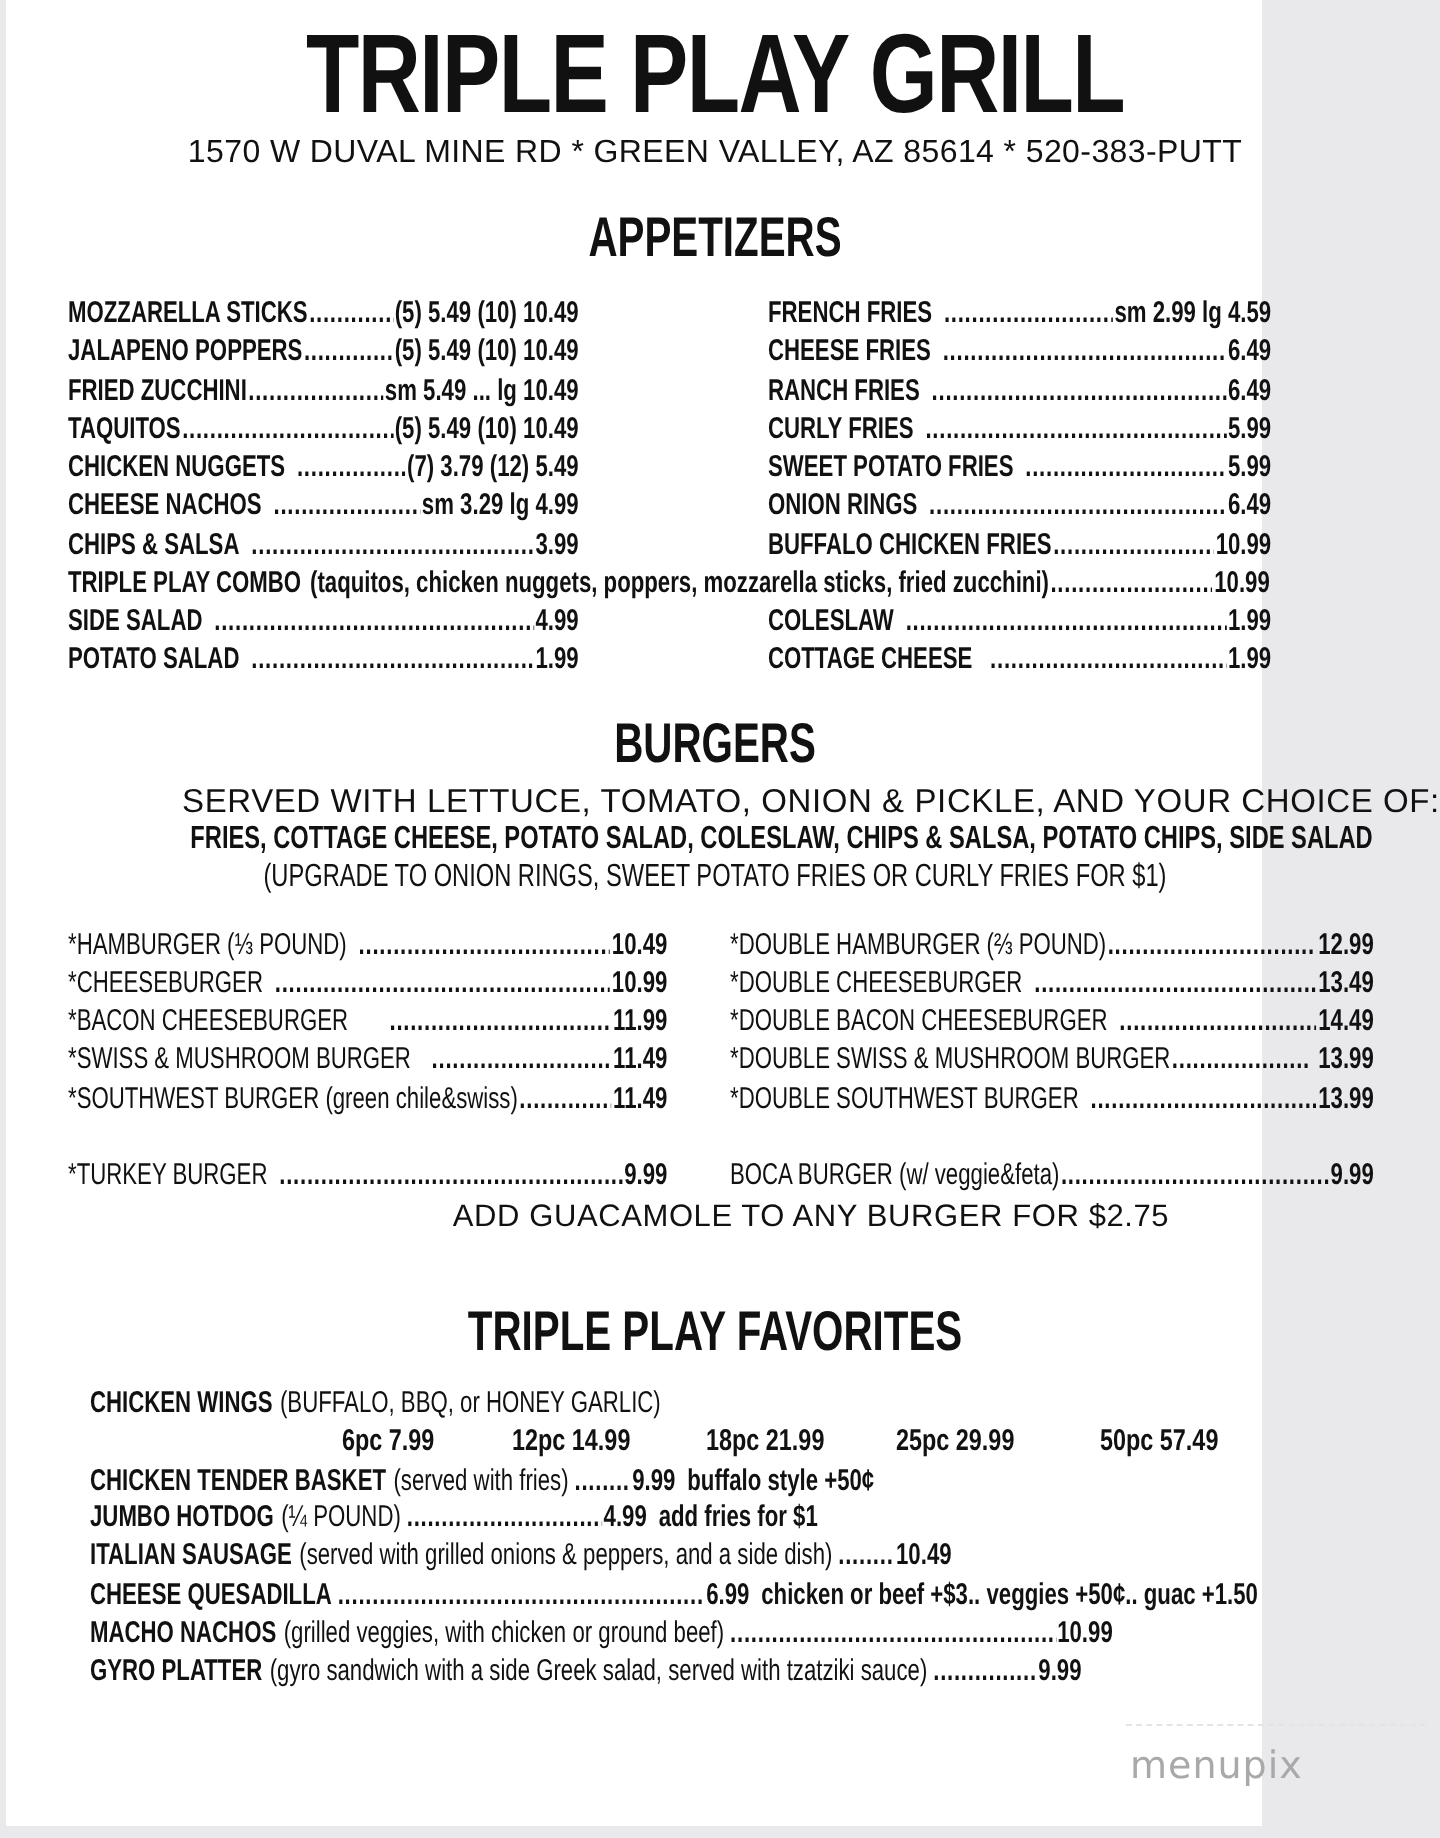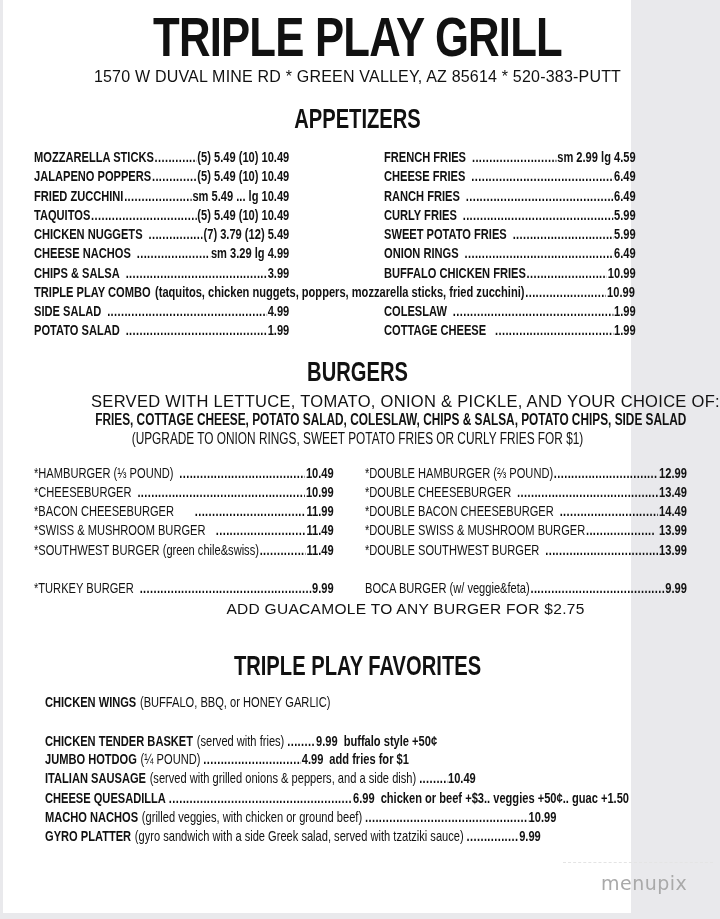--- a/index.html
+++ b/index.html
@@ -64,21 +64,21 @@
   }
   .wing-prices { position: absolute; top: 712px; left: 0; width: 709px; height: 20px; }
   .wing-prices span {
     position: absolute; font-weight: 700; font-size: 15px; line-height: 18px;
     transform: scaleX(0.78); transform-origin: left center;
   }
   .extra { font-weight: 700; margin-left: 8px; }
   .watermark {
     position: absolute; left: 562px; top: 872px;
     font-family: "DejaVu Sans", sans-serif; font-size: 19px; color: #a9a9a9;
-    letter-spacing: 0.5px; font-weight: 400; margin-left: 36px;
+    letter-spacing: 0.5px; font-weight: 400;
   }
   .wm-line { position: absolute; left: 560px; top: 862px; width: 150px; border-top: 1px dashed #e4e4e4; }
 </style>
 </head>
 <body>
 
 <div class="page">
 
   <div class="abs title">TRIPLE PLAY GRILL</div>
   <div class="abs addr">1570 W DUVAL MINE RD * GREEN VALLEY, AZ 85614 * 520-383-PUTT</div>
@@ -254,20 +254,27 @@
     </div>
 
   <div class="abs center-note light" style="top:599px; font-size:15.5px;">ADD GUACAMOLE TO ANY BURGER FOR $2.75</div>
 
   <div class="abs section-h" style="top:651px">TRIPLE PLAY FAVORITES</div>
 
   <div class="row cond" style="left:42px; top:693px; width:600px;">
       <span class="name">CHICKEN WINGS</span>
       <span class="desc" style="margin-left:5px">(BUFFALO, BBQ, or HONEY GARLIC)</span>
     </div>
+  <div class="wing-prices">
+    <span style="left:168px">6pc 7.99</span>
+    <span style="left:253px">12pc 14.99</span>
+    <span style="left:350px">18pc 21.99</span>
+    <span style="left:445px">25pc 29.99</span>
+    <span style="left:547px">50pc 57.49</span>
+  </div>
 
   <div class="row cond" style="left:42px; top:732px; width:700px;">
       <span class="name">CHICKEN TENDER BASKET</span>
       <span class="desc" style="margin-left:5px">(served with fries)</span>
       <span class="dots" style="flex:0 0 auto; width:38px; margin-left:4px"></span>
       <span class="price">9.99</span>
       <span class="extra">buffalo style +50¢</span>
     </div>
   <div class="row cond" style="left:42px; top:750px; width:700px;">
       <span class="name">JUMBO HOTDOG</span>

